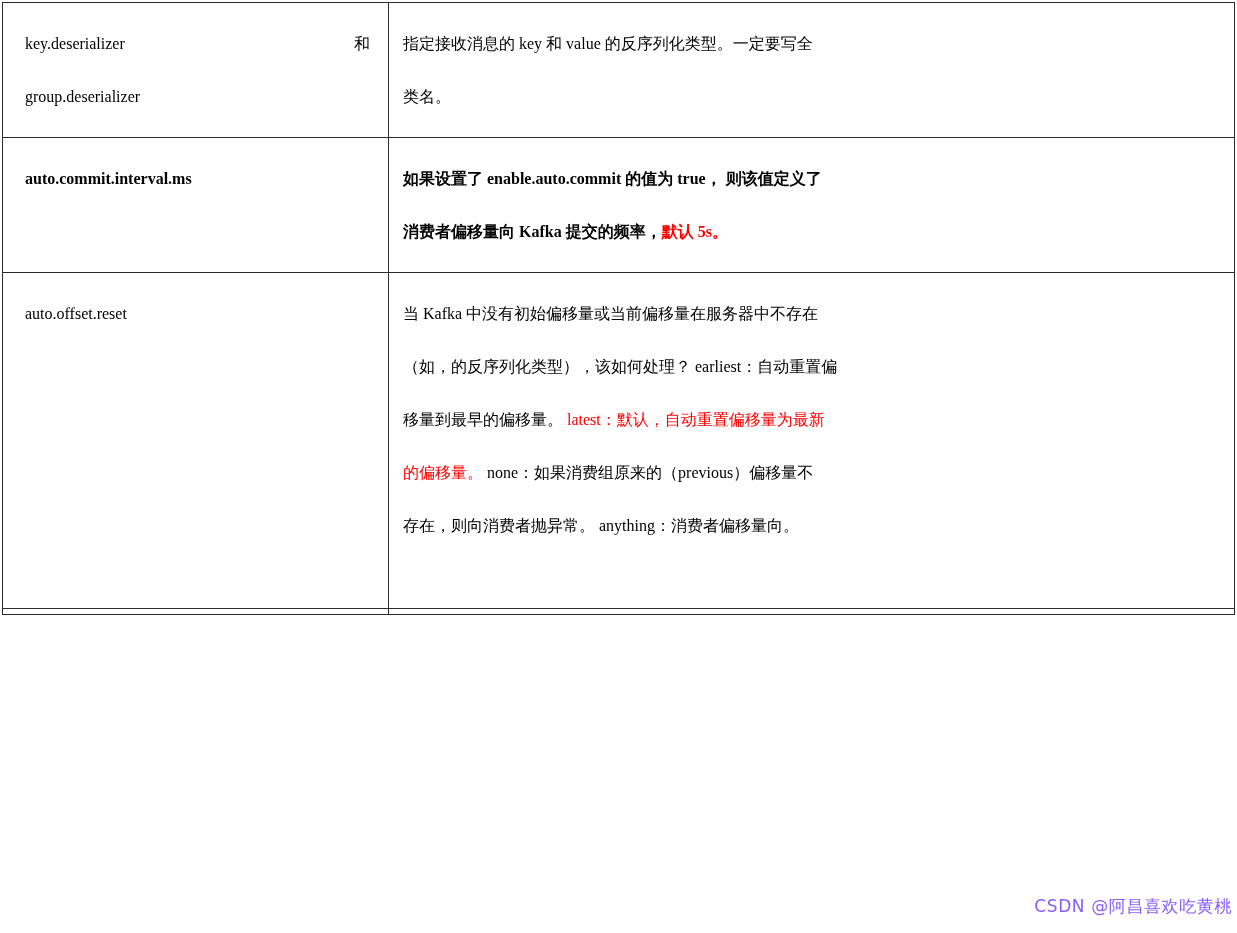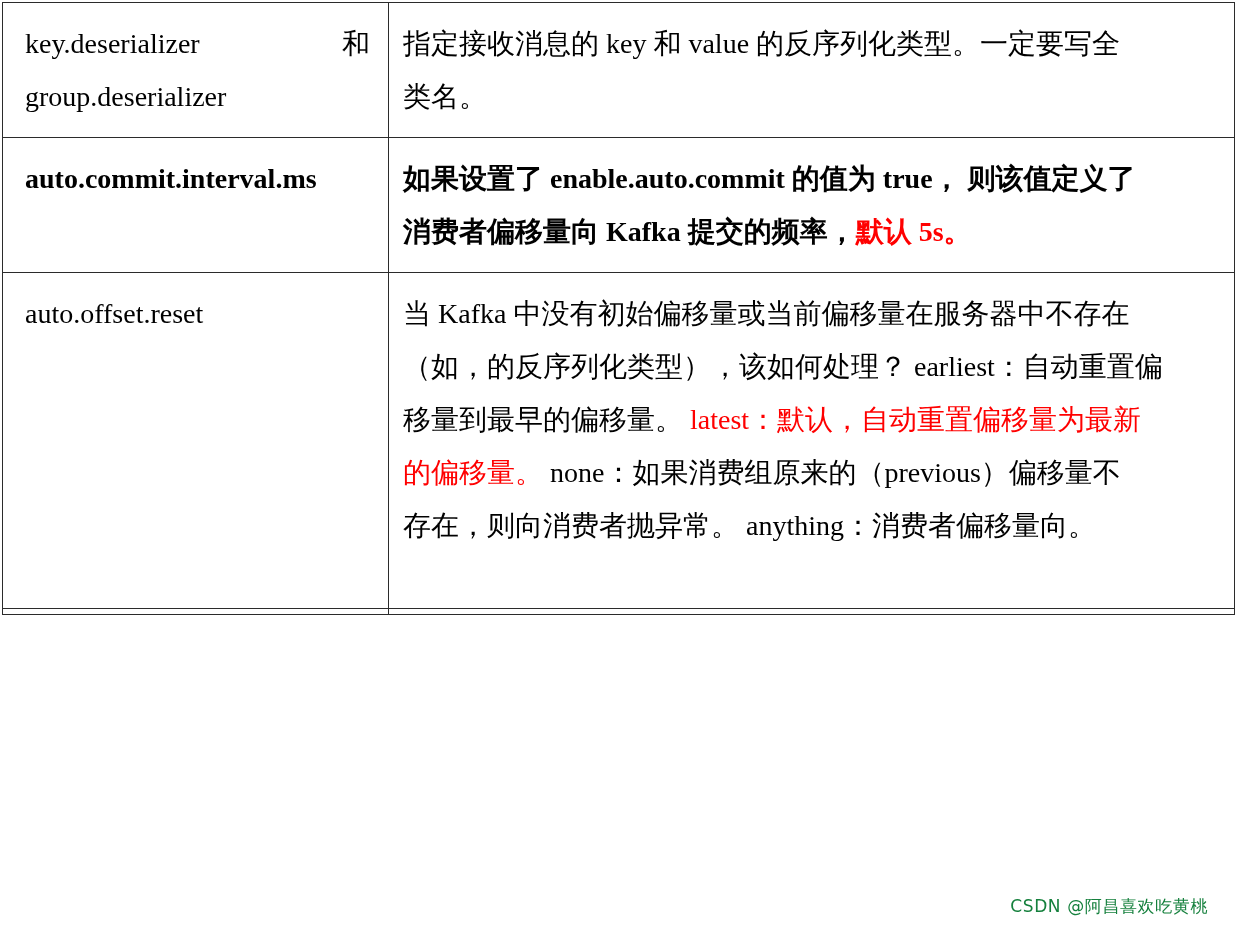--- a/index.html
+++ b/index.html
@@ -17,21 +17,21 @@
     table-layout:fixed;
   }
   .doc-table td{
     border:1.6px solid #2b2b2b;
     vertical-align:top;
     padding:0;
   }
   .col-param{width:386px;}
   .cell-inner{
     padding:14px 16px 14px 22px;
-    font-size:28px;
+    font-size:16px;
     line-height:53px;
     color:#000000;
     text-align:justify;
     text-justify:inter-ideograph;
     word-break:break-all;
   }
   .cell-inner.param{
     padding-left:22px;
     padding-right:18px;
     word-break:normal;
@@ -49,25 +49,25 @@
   .h-r5{height:336px;margin-left:23px;}
   .h-r6{height:114px;}
   .h-r7{height:6px;}
   .h-r7 .cell-inner{padding:0;height:4px;}
   .justify-line{
     display:flex;
     justify-content:space-between;
   }
   .watermark{
     position:absolute;
-    right:29px;
+    right:5px;
     bottom:15px;
     font-family:"DejaVu Sans","Liberation Sans",sans-serif;
     font-size:17px;
-    color:#15803d;
+    color:#8b5cf6;
     letter-spacing:0.6px;
     white-space:nowrap;
     pointer-events:none;
   }
 </style>
 </head>
 <body>
 
 <table class="doc-table">
   <colgroup>

